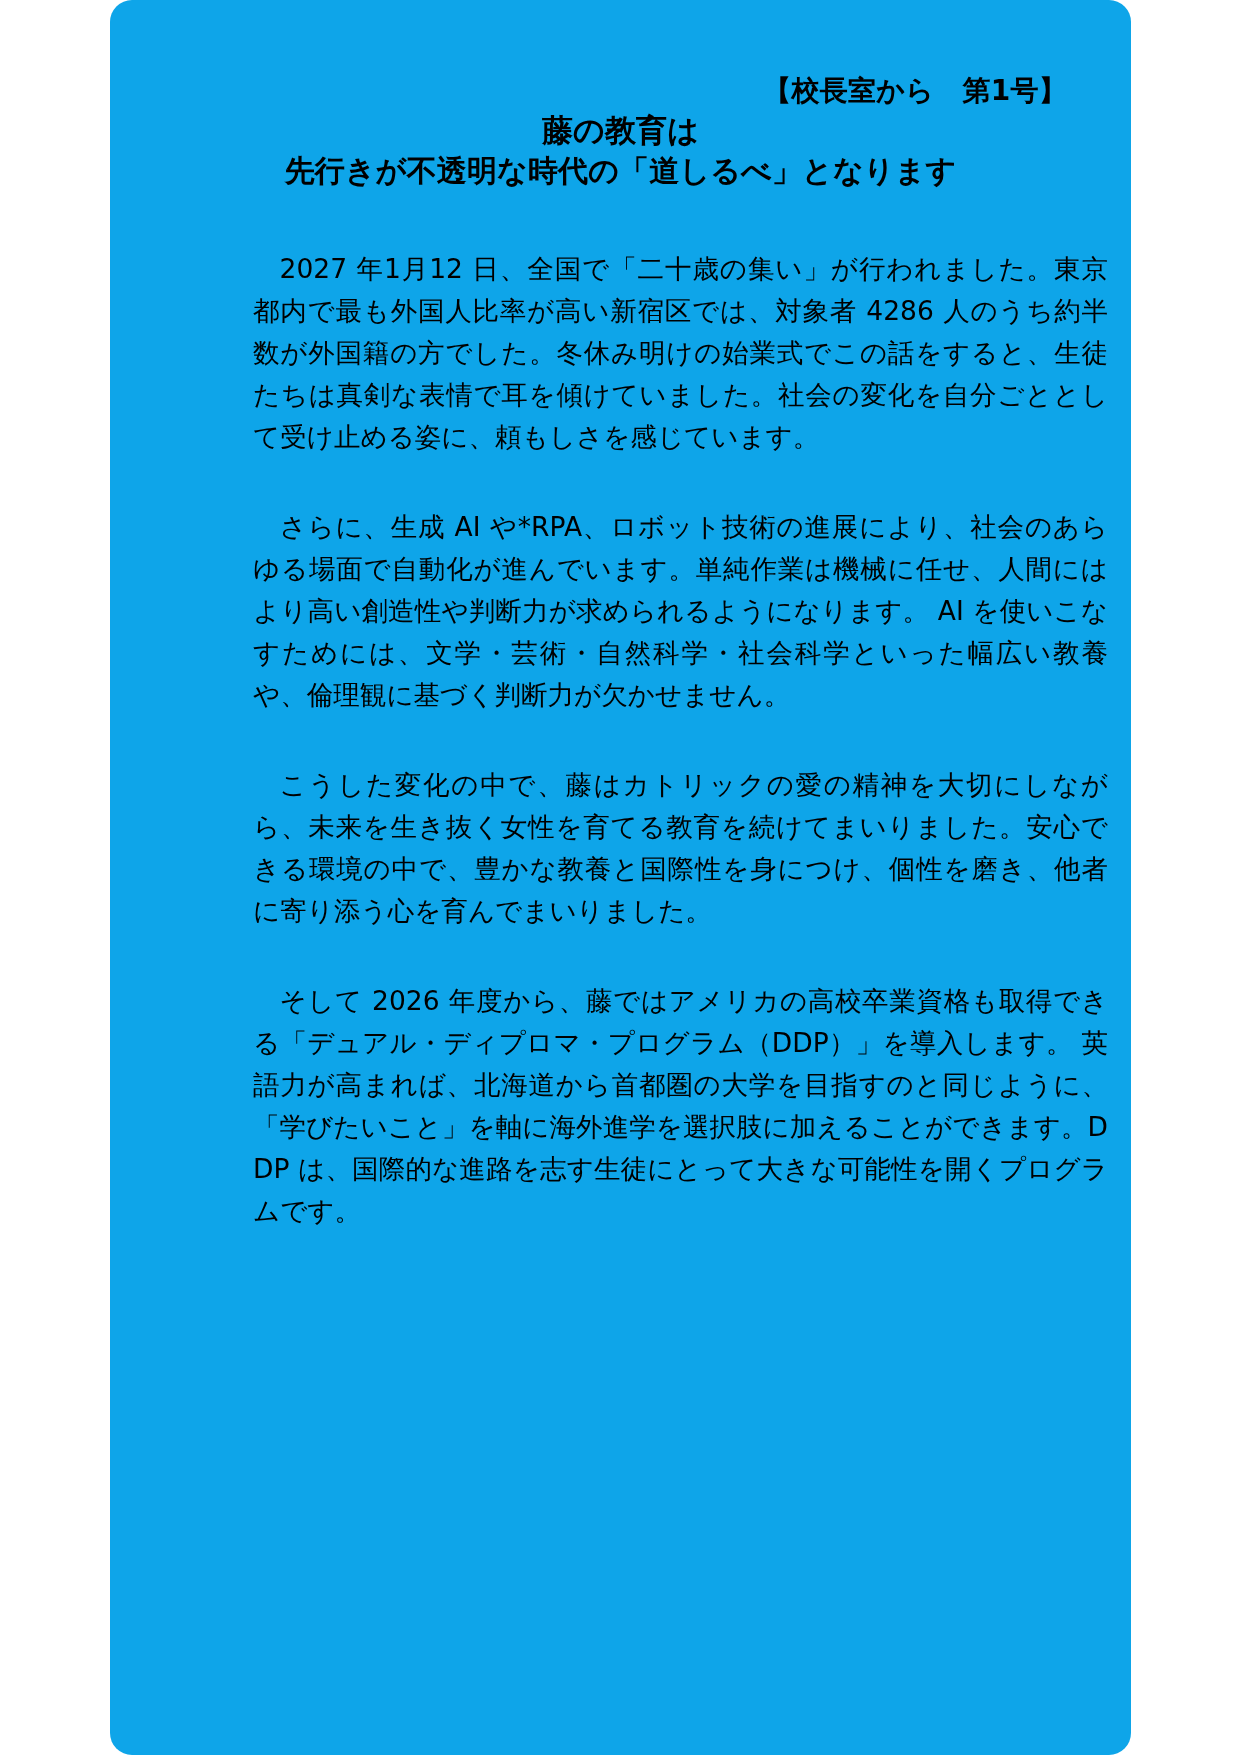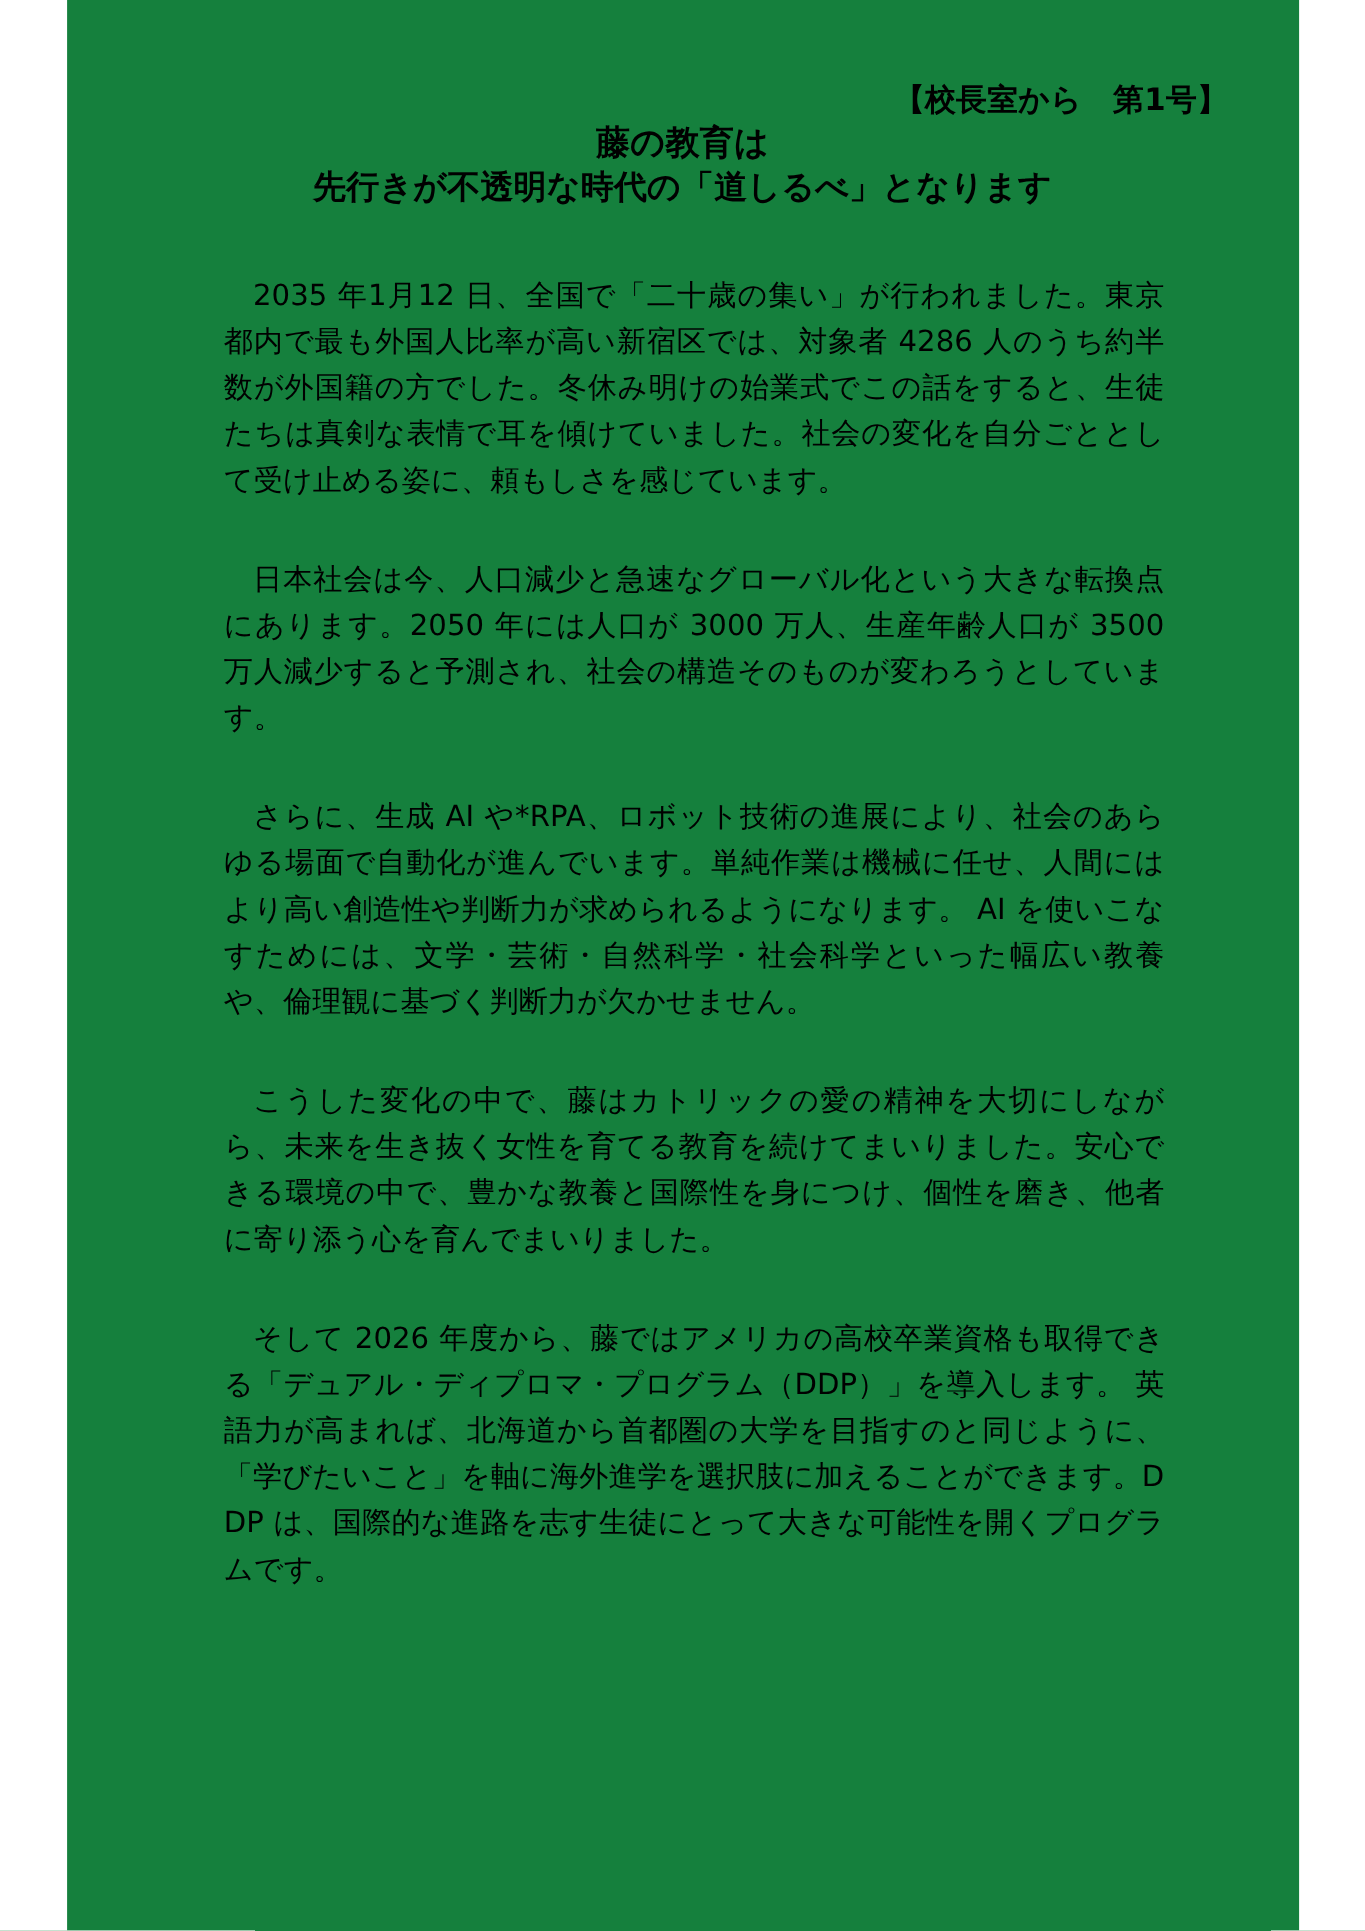--- a/index.html
+++ b/index.html
@@ -4,28 +4,29 @@
 <title>校長室から 第1号</title>
 <style>
   html, body {
     margin: 0;
     padding: 0;
     background: #ffffff;
   }
 
   .page {
     position: relative;
-    width: 1120px;
+    width: 1021px;
     height: 1755px;
     margin: 0 auto;
-    background: #15803d;
+    background: #0ea5e9;
     color: #000000;
     font-family: "DejaVu Sans", "Liberation Sans", sans-serif;
     box-sizing: border-box;
     overflow: hidden;
+    border-radius: 22px;
   }
 
   
   .issue-tag-row {
     position: absolute;
     top: 74px;
     left: 0;
     right: 64px;
     text-align: right;
     font-size: 28px;
@@ -85,23 +86,22 @@
 <div class="page">
 
   <div class="issue-tag-row">【校長室から　第1号】</div>
 
   <div class="title-block">
     <div class="title-line title-line-1">藤の教育は</div>
     <div class="title-line title-line-2">先行きが不透明な時代の「道しるべ」となります</div>
   </div>
 
   <div class="body-area">
-    <p class="para gap-lg">2035 年1月12 日、全国で「二十歳の集い」が行われました。東京都内で最も外国人比率が高い新宿区では、対象者 4286 人のうち約半数が外国籍の方でした。冬休み明けの始業式でこの話をすると、生徒たちは真剣な表情で耳を傾けていました。社会の変化を自分ごととして受け止める姿に、頼もしさを感じています。</p>
+    <p class="para gap-lg">2027 年1月12 日、全国で「二十歳の集い」が行われました。東京都内で最も外国人比率が高い新宿区では、対象者 4286 人のうち約半数が外国籍の方でした。冬休み明けの始業式でこの話をすると、生徒たちは真剣な表情で耳を傾けていました。社会の変化を自分ごととして受け止める姿に、頼もしさを感じています。</p>
 
-    <p class="para gap-lg">日本社会は今、人口減少と急速なグローバル化という大きな転換点にあります。2050 年には人口が 3000 万人、生産年齢人口が 3500 万人減少すると予測され、社会の構造そのものが変わろうとしています。</p>
 
 
     <p class="para gap-lg">さらに、生成 AI や*RPA、ロボット技術の進展により、社会のあらゆる場面で自動化が進んでいます。単純作業は機械に任せ、人間にはより高い創造性や判断力が求められるようになります。 AI を使いこなすためには、文学・芸術・自然科学・社会科学といった幅広い教養や、倫理観に基づく判断力が欠かせません。</p>
 
     <p class="para gap-lg">こうした変化の中で、藤はカトリックの愛の精神を大切にしながら、未来を生き抜く女性を育てる教育を続けてまいりました。安心できる環境の中で、豊かな教養と国際性を身につけ、個性を磨き、他者に寄り添う心を育んでまいりました。</p>
 
     <p class="para">そして 2026 年度から、藤ではアメリカの高校卒業資格も取得できる「デュアル・ディプロマ・プログラム（DDP）」を導入します。 英語力が高まれば、北海道から首都圏の大学を目指すのと同じように、「学びたいこと」を軸に海外進学を選択肢に加えることができます。DDP は、国際的な進路を志す生徒にとって大きな可能性を開くプログラムです。</p>
   </div>
 
 </div>

